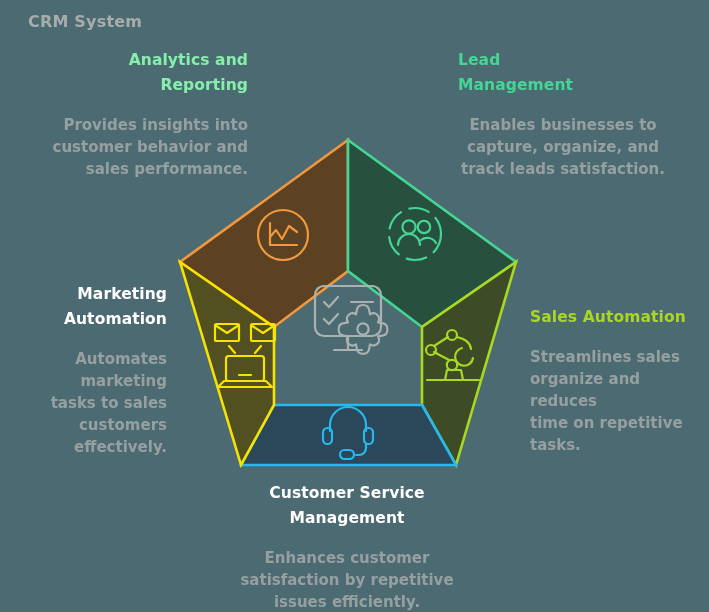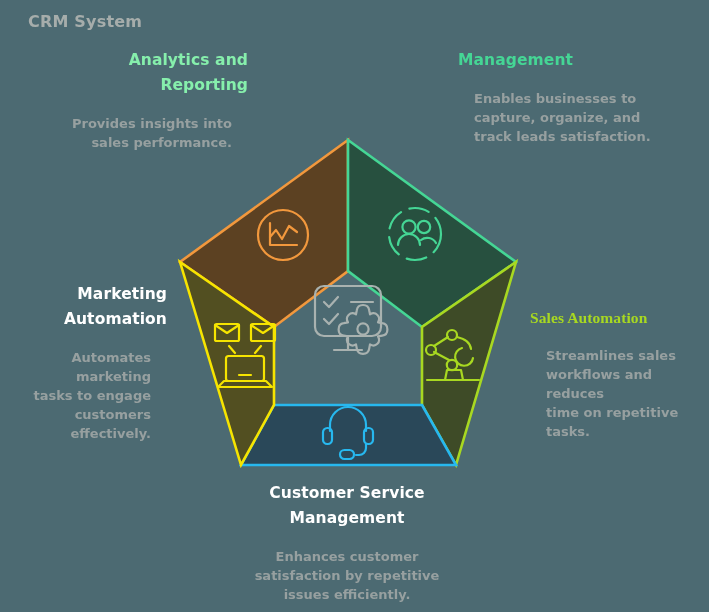--- a/index.html
+++ b/index.html
@@ -37,64 +37,64 @@
     box-sizing: border-box;
   }
   .label-title {
     font-size: 15.5px;
     font-weight: 700;
     line-height: 1.62;
     letter-spacing: 0.1px;
     margin: 0;
   }
   .label-desc {
-    font-size: 13px;
+    font-size: 15px;
     font-weight: 600;
     line-height: 1.46;
     color: #97a0a0;
-    margin: 16px;
+    margin: 0;
   }
   
   #blk-analytics {
     left: 40px;
     top: 48px;
     width: 208px;
     text-align: right;
   }
   #blk-analytics .label-title { color: #86efac; }
   #blk-analytics .label-desc { margin-top: 17px; }
 
   
   #blk-lead {
     left: 458px;
     top: 48px;
     width: 210px;
     text-align: left;
   }
   #blk-lead .label-title { color: #45d695; }
-  #blk-lead .label-desc { margin-top: 17px; }
+  #blk-lead .label-desc { margin-top: 17px; text-align: center; }
 
   
   #blk-marketing {
     left: 0px;
     top: 282px;
     width: 167px;
     text-align: right;
   }
   #blk-marketing .label-title { color: #ffffff; }
   #blk-marketing .label-desc { margin-top: 17px; }
 
   
   #blk-sales {
     left: 530px;
     top: 305px;
     width: 179px;
     text-align: left;
   }
-  #blk-sales .label-title { color: #a8d821; font-family: Liberation Serif, serif; }
+  #blk-sales .label-title { color: #a8d821; }
   #blk-sales .label-desc { margin-top: 17px; }
 
   
   #blk-service {
     left: 230px;
     top: 481px;
     width: 234px;
     text-align: center;
   }
   #blk-service .label-title { color: #ffffff; }
@@ -203,54 +203,56 @@
   </g>
 </svg>
 
 <div class="label-block" id="blk-analytics">
   <div class="label-title">
     <div>Analytics and</div>
     <div>Reporting</div>
   </div>
   <div class="label-desc">
     <div>Provides insights into</div>
+    <div>customer behavior and</div>
     <div>sales performance.</div>
   </div>
 </div>
 
 <div class="label-block" id="blk-lead">
   <div class="label-title">
+    <div>Lead</div>
     <div>Management</div>
   </div>
   <div class="label-desc">
     <div>Enables businesses to</div>
     <div>capture, organize, and</div>
     <div>track leads satisfaction.</div>
   </div>
 </div>
 
 <div class="label-block" id="blk-marketing">
   <div class="label-title">
     <div>Marketing</div>
     <div>Automation</div>
   </div>
   <div class="label-desc">
     <div>Automates marketing</div>
-    <div>tasks to engage</div>
+    <div>tasks to sales</div>
     <div>customers effectively.</div>
   </div>
 </div>
 
 <div class="label-block" id="blk-sales">
   <div class="label-title">
     <div>Sales Automation</div>
   </div>
   <div class="label-desc">
     <div>Streamlines sales</div>
-    <div>workflows and reduces</div>
+    <div>organize and reduces</div>
     <div>time on repetitive tasks.</div>
   </div>
 </div>
 
 <div class="label-block" id="blk-service">
   <div class="label-title">
     <div>Customer Service</div>
     <div>Management</div>
   </div>
   <div class="label-desc">

